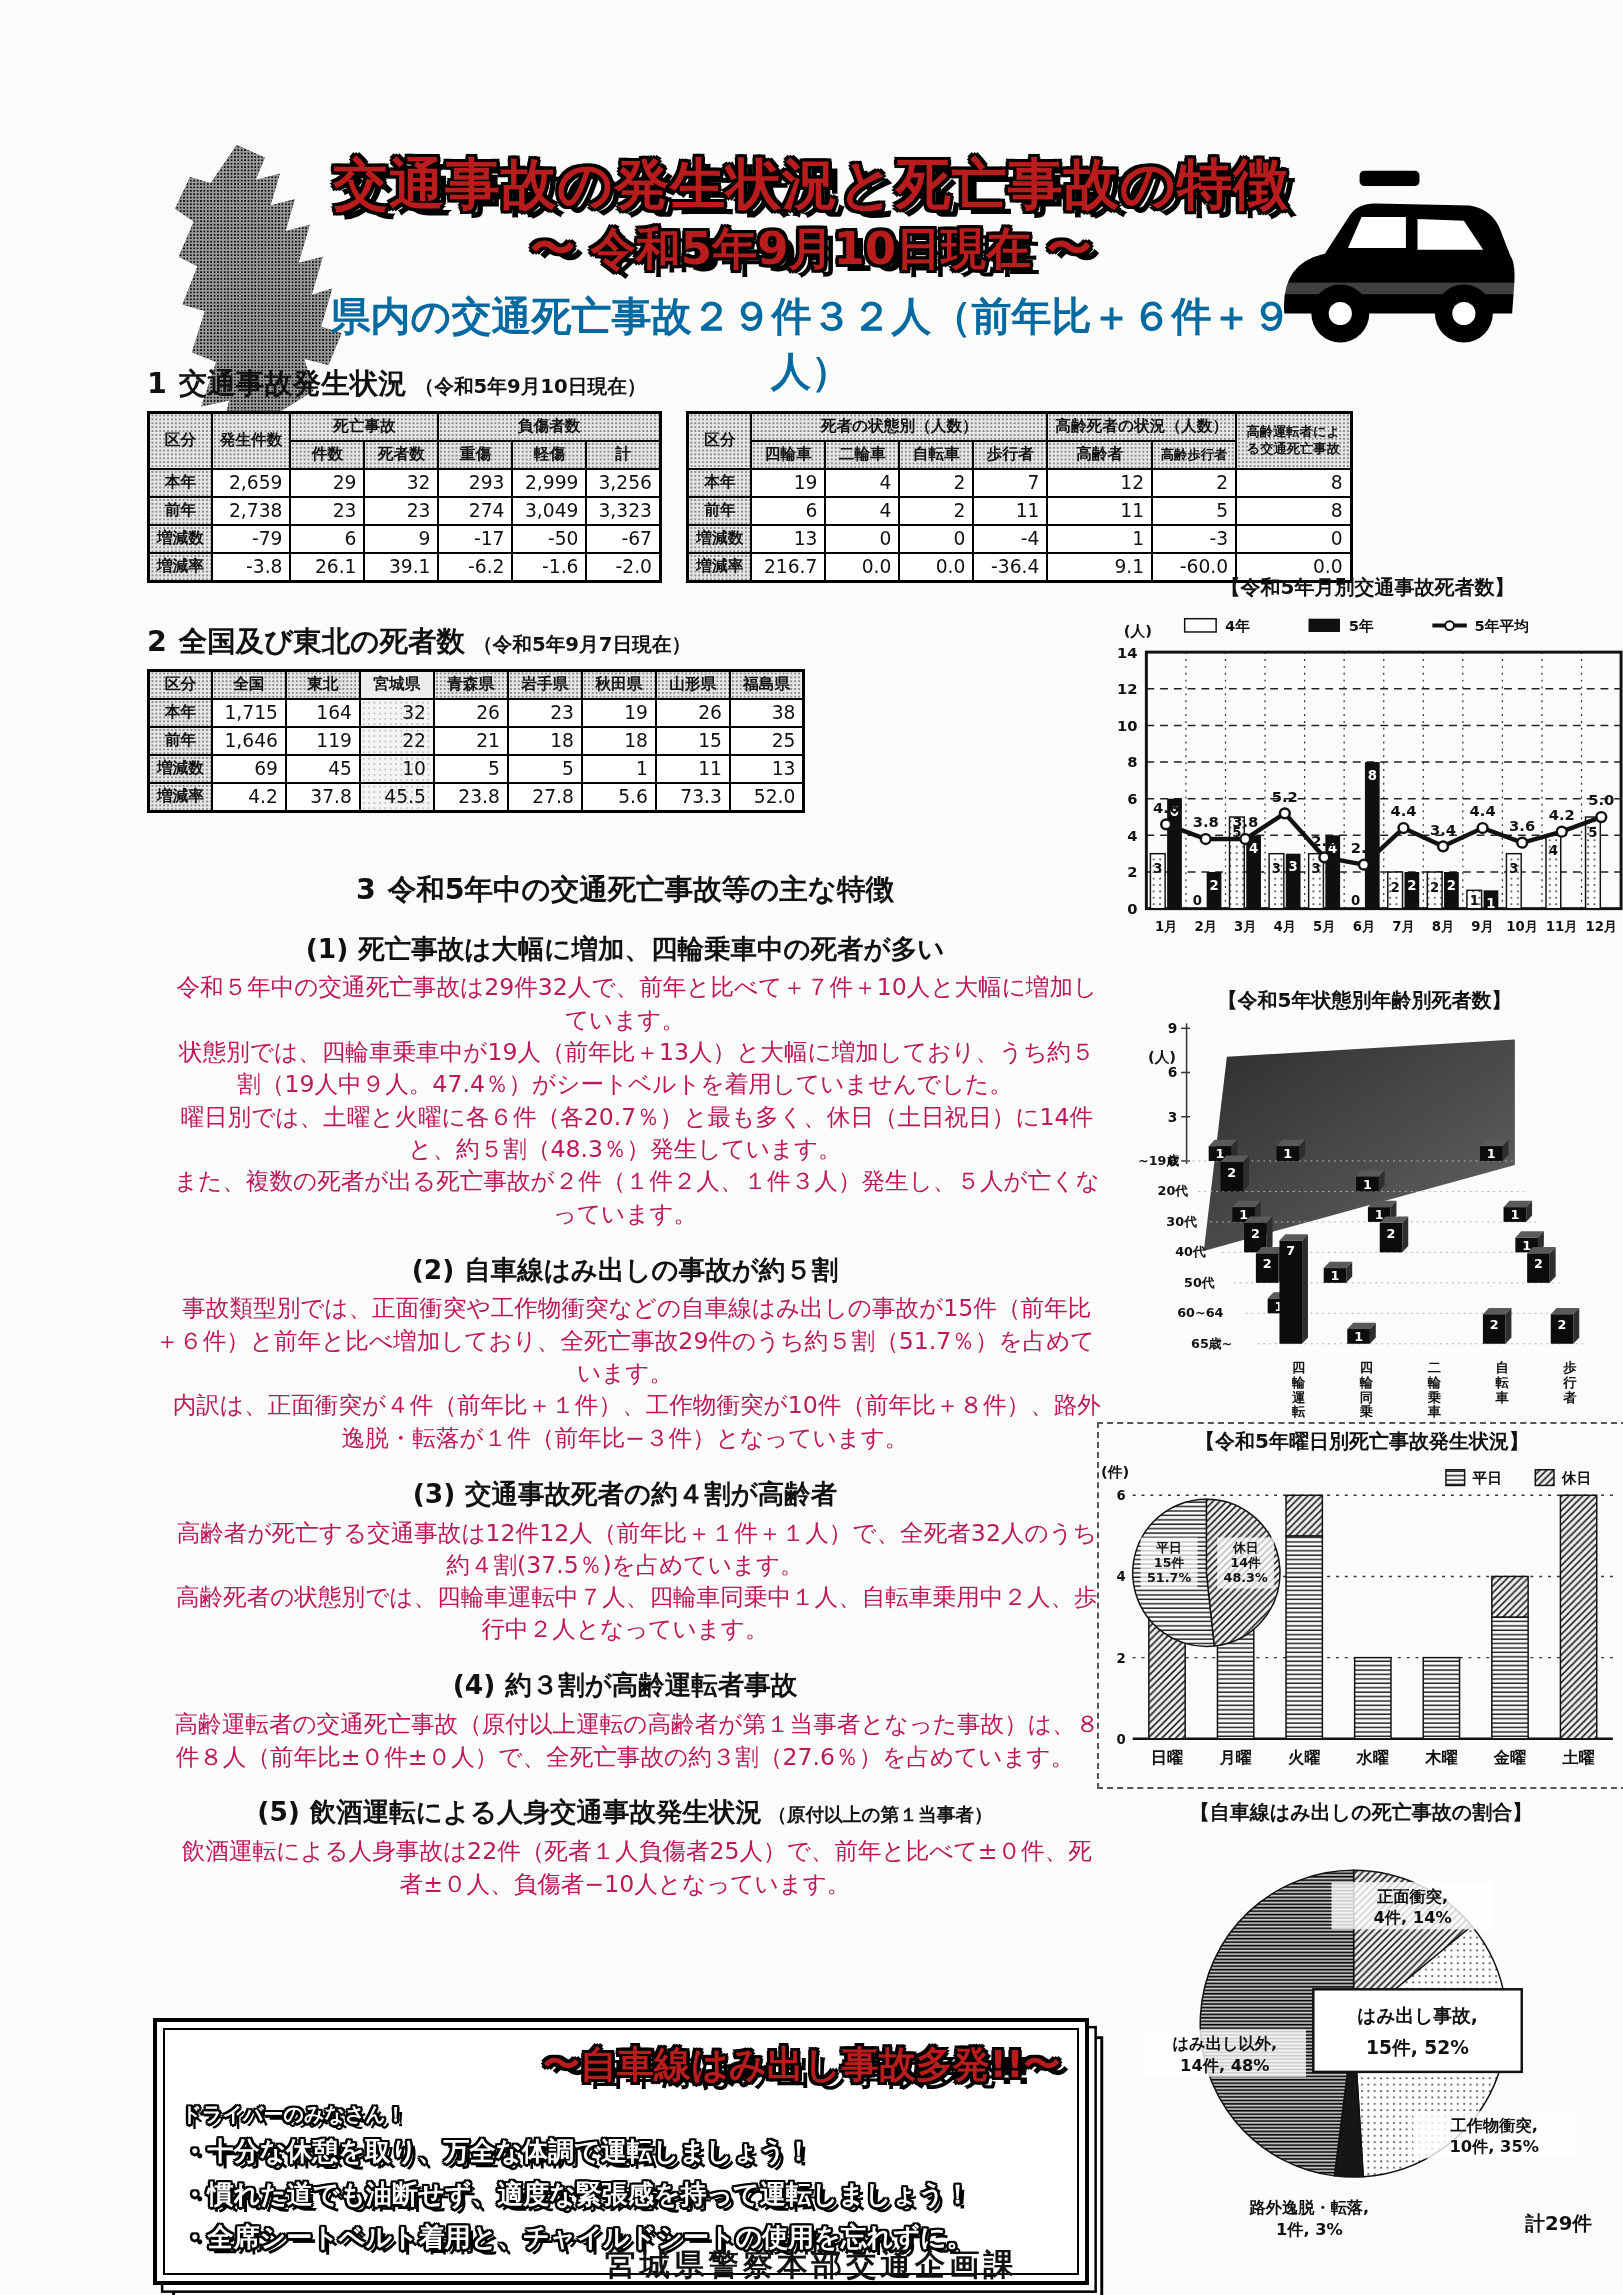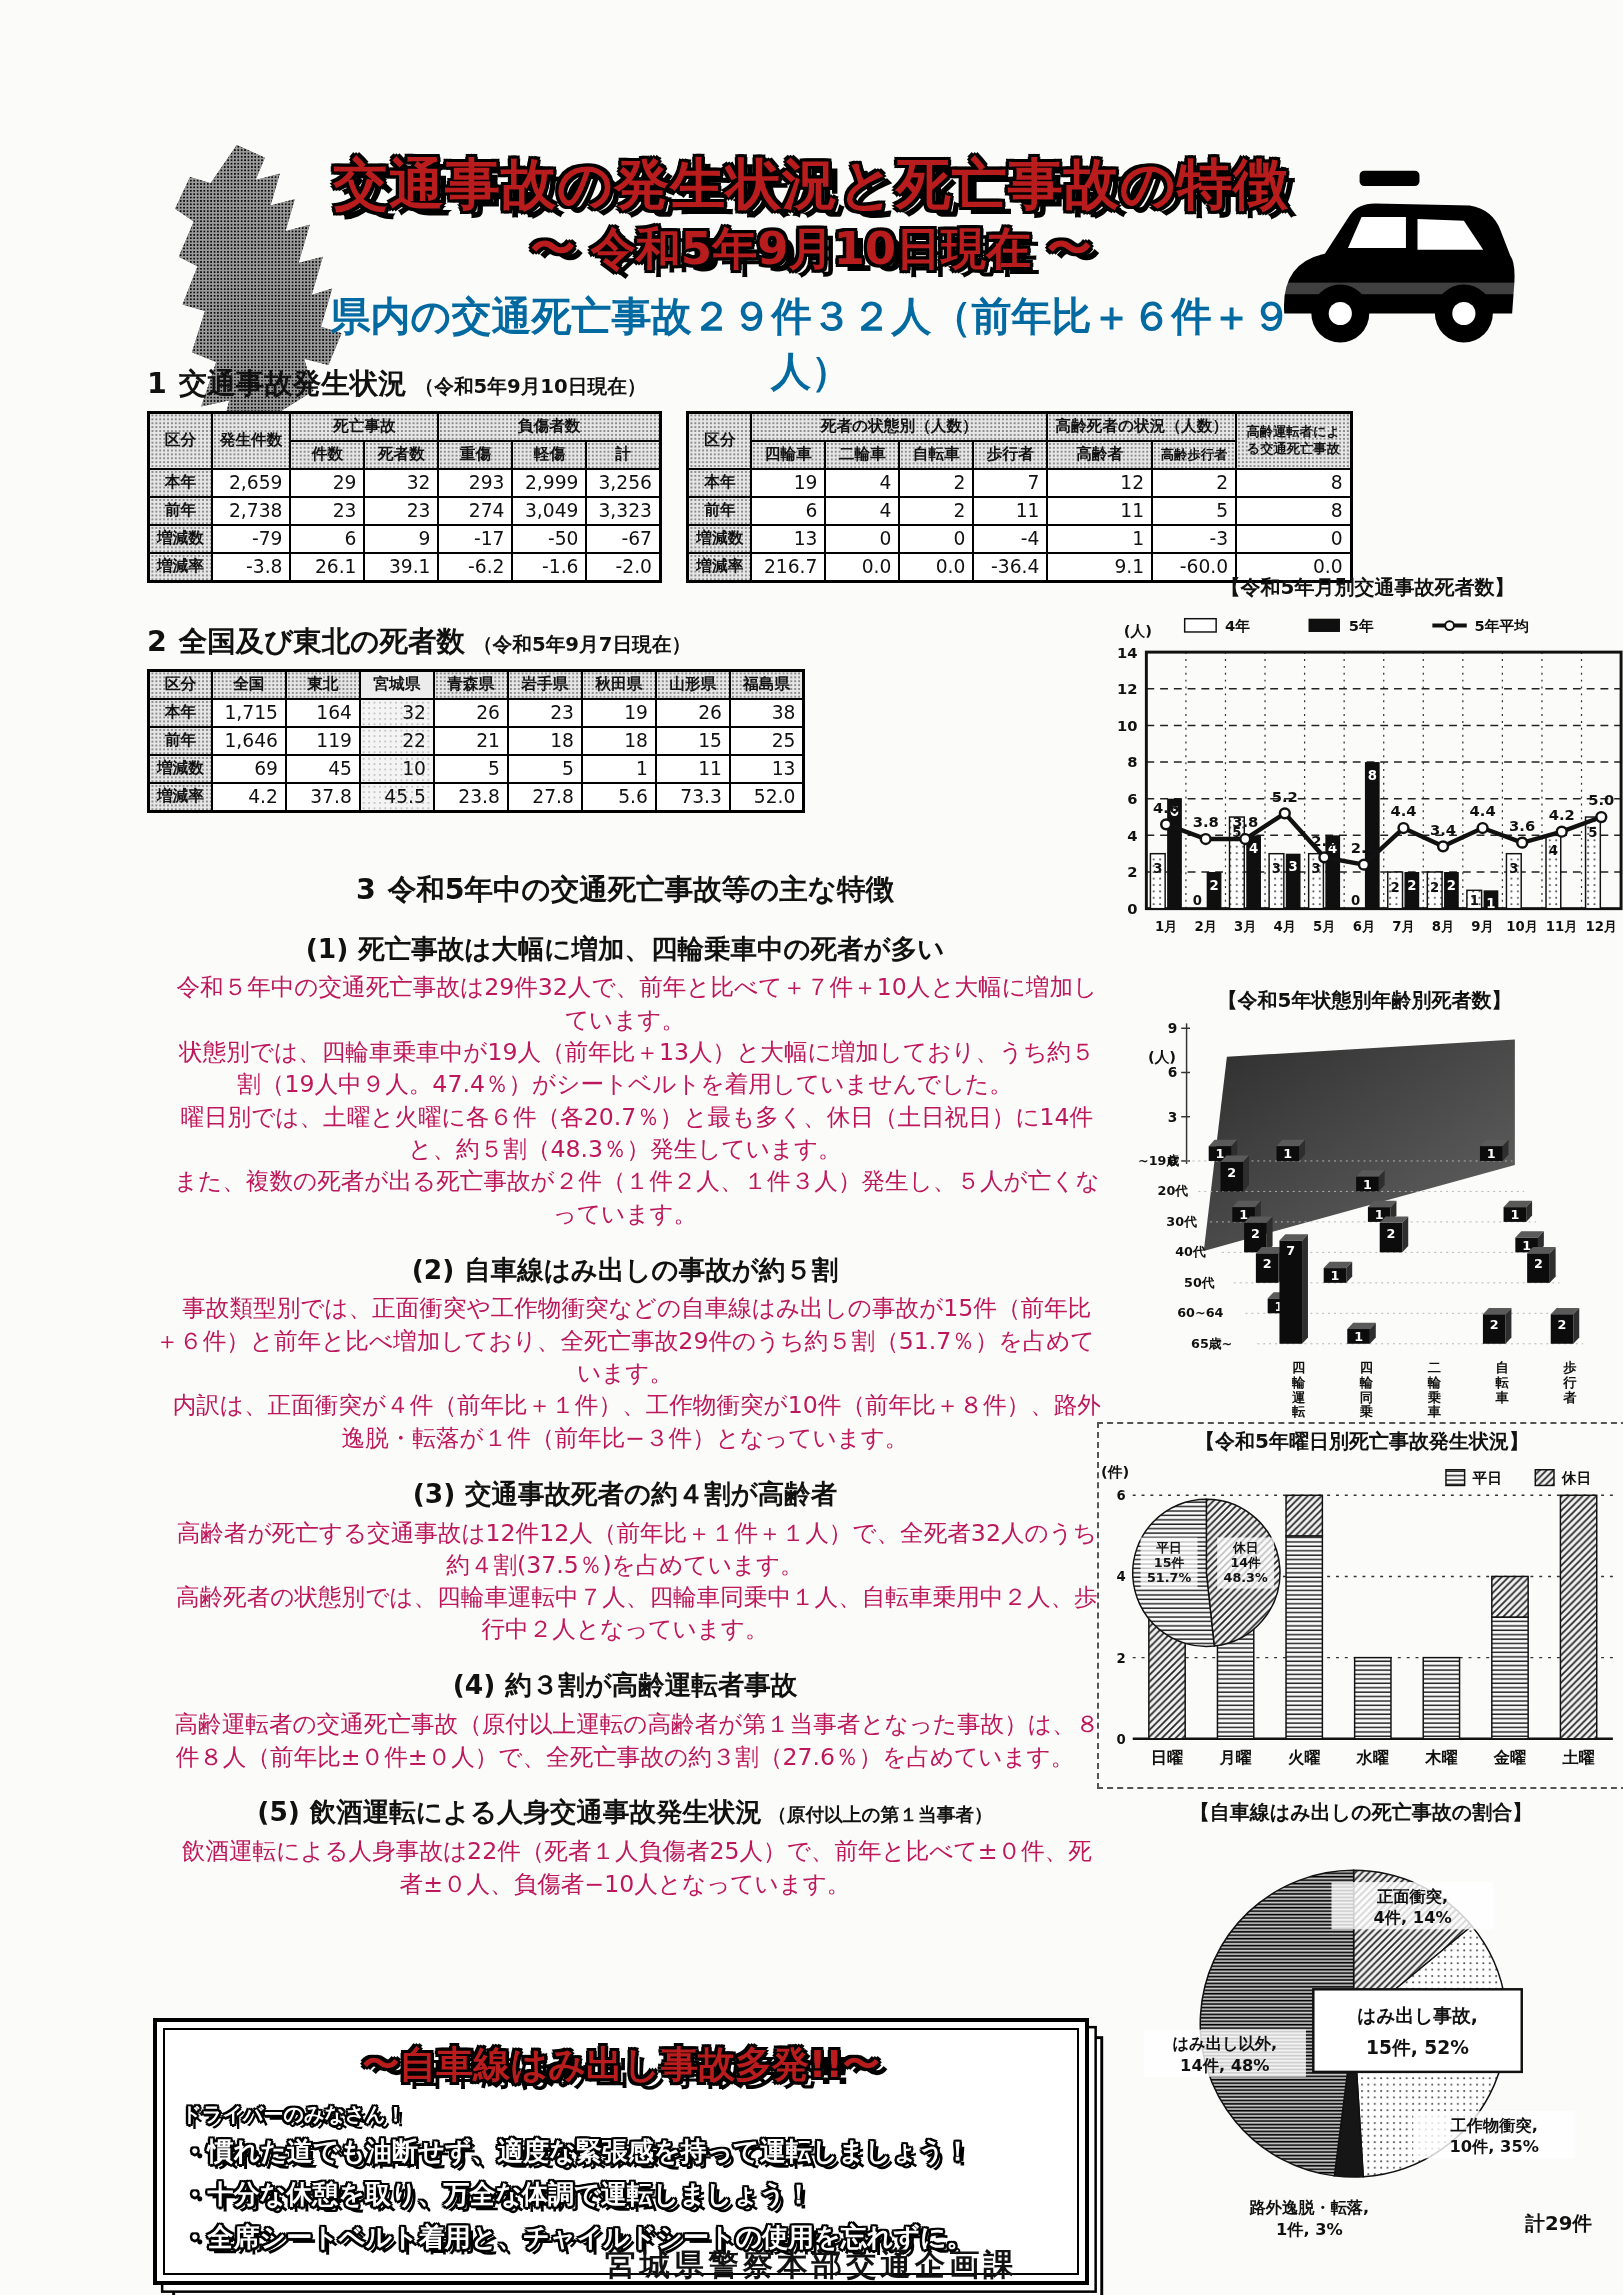--- a/index.html
+++ b/index.html
@@ -44,21 +44,21 @@
   .item h3 .hnote{font-size:18.7px;margin-left:5.9px;}
   .item p{font-size:23.6px;line-height:1.37;margin:0;text-indent:1em;color:#be185d;}
   
   .chart{position:absolute;}
   .c-title{font-size:20px;font-weight:800;text-align:center;margin-bottom:1px;white-space:nowrap;}
   #c-week{border:2px dashed #555;padding:3.9px 1px 2.9px;background:#fbfbf9;}
   
   #warn{position:absolute;left:153px;top:2018px;width:936px;background:#fff;border:4.4px solid #000;
         box-shadow:7.9px 7.9px 0 -2.5px #fff,7.9px 7.9px 0 0 #000,16.7px 15.7px 0 -5.4px #fff,16.7px 15.7px 0 -2.5px #000;}
   .winner{border:2.9px solid #000;margin:5.9px;padding:9.8px 16.7px 16.7px;}
-  .wtitle{font-size:37px;font-weight:900;text-align:center;}
+  .wtitle{font-size:37px;font-weight:900;text-align:right;}
   .wlead{font-size:20px;font-weight:900;margin-top:11.8px;}
   .wbul{font-size:26px;font-weight:900;line-height:1.45;margin-top:4.9px;}
   
   #footer{position:absolute;left:0;top:2245px;width:1623px;text-align:center;
           font-size:30.5px;font-weight:800;letter-spacing:3.9px;}
 </style>
 </head>
 <body>
 
 <div class="page">
@@ -707,21 +707,21 @@
         <text x="650" y="396" font-size="38" font-weight="bold" fill="#111" text-anchor="middle" font-family="DejaVu Sans, Liberation Sans, sans-serif">はみ出し事故,</text>
         <text x="650" y="462" font-size="38" font-weight="bold" fill="#111" text-anchor="middle" font-family="DejaVu Sans, Liberation Sans, sans-serif">15件, 52%</text>
         <text x="1005" y="820" font-size="40" font-weight="bold" fill="#111" text-anchor="end" font-family="DejaVu Sans, Liberation Sans, sans-serif">計29件</text>
       </svg>
   </div>
 
   <div id="warn">
     <div class="winner">
       <div class="wtitle olx">〜自車線はみ出し事故多発!!〜</div>
       <div class="wlead ol">ドライバーのみなさん！</div>
+      <div class="wbul ol">・十分な休憩を取り、万全な体調で運転しましょう！</div>
       <div class="wbul ol">・慣れた道でも油断せず、適度な緊張感を持って運転しましょう！</div>
-      <div class="wbul ol">・十分な休憩を取り、万全な体調で運転しましょう！</div>
       <div class="wbul ol">・全席シートベルト着用と、チャイルドシートの使用を忘れずに。</div>
     </div>
   </div>
 
   <div id="footer">宮城県警察本部交通企画課</div>
 </div>
 
 
 </body></html>

